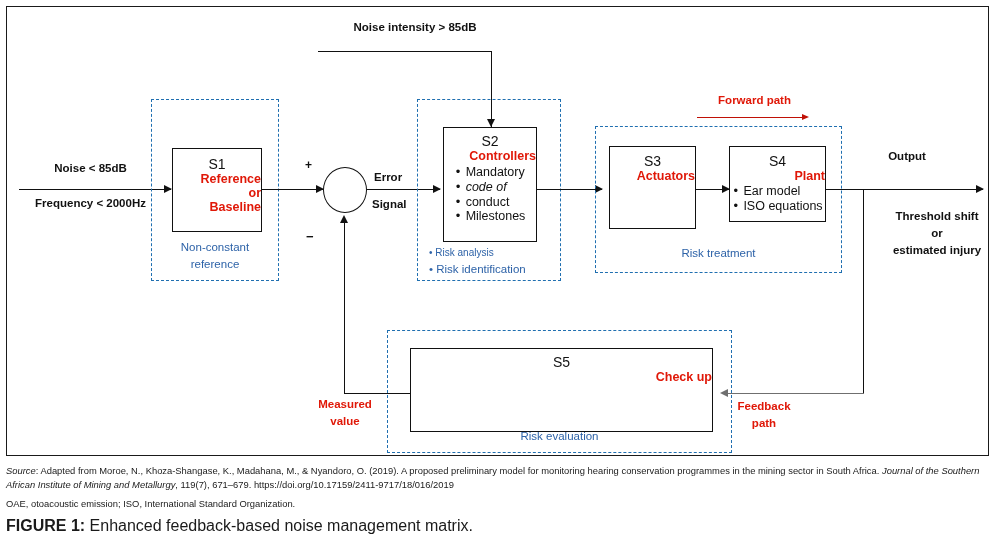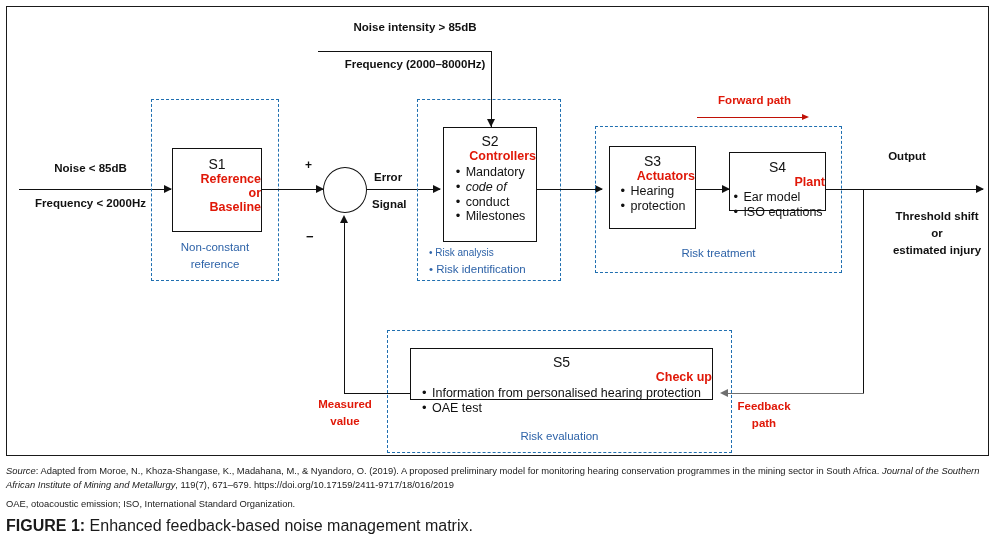--- a/index.html
+++ b/index.html
@@ -50,21 +50,20 @@
 </style>
 </head>
 <body>
 
 <div id="page">
 
   <div id="figure-frame">
 
     <div class="lbl bold ctr" style="left:298px;top:14px;width:220px;font-size:11.5px;color:#111;">Noise intensity &gt; 85dB</div>
     <div class="hline" style="left:311px;top:44px;width:174px;"></div>
-    <div class="lbl bold ctr" style="left:298px;top:51px;width:220px;font-size:11.5px;color:#111;">Frequency (2000–8000Hz)</div>
     <div class="vline" style="left:484px;top:44px;height:77px;"></div>
     <div class="ar-d" style="left:480px;top:112px;"></div>
 
     <div class="lbl bold ctr" style="left:6px;top:155px;width:155px;font-size:11.5px;color:#111;">Noise &lt; 85dB</div>
     <div class="hline" style="left:12px;top:182px;width:152px;"></div>
     <div class="ar-r" style="left:157px;top:178px;"></div>
     <div class="lbl bold ctr" style="left:2px;top:190px;width:163px;font-size:11.5px;color:#111;">Frequency &lt; 2000Hz</div>
 
     <div class="dashbox" style="left:144px;top:92px;width:128px;height:182px;"></div>
     <div class="solidbox" style="left:165px;top:141px;width:90px;height:84px;">
@@ -117,32 +116,26 @@
 
     <div class="lbl red ctr" style="left:675px;top:87px;width:145px;font-size:11.5px;">Forward path</div>
     <div class="hline red" style="left:690px;top:110px;width:108px;"></div>
     <div class="ar-r red" style="left:795px;top:107px;"></div>
 
     <div class="dashbox" style="left:588px;top:119px;width:247px;height:147px;"></div>
 
     <div class="solidbox" style="left:602px;top:139px;width:87px;height:83px;">
       <div class="bx-title" style="margin-top:6px;">S3</div>
       <div class="bx-sub">Actuators</div>
-      <div style="text-align:center;margin-top:1px;">
-        <ul class="bx-list ctrlist">
-          <li>Hearing</li>
-          <li style="padding-left:11px;">protection</li>
-        </ul>
-      </div>
     </div>
 
     <div class="hline" style="left:689px;top:182px;width:33px;"></div>
     <div class="ar-r" style="left:715px;top:178px;"></div>
 
-    <div class="solidbox" style="left:722px;top:145px;width:97px;height:59px;">
+    <div class="solidbox" style="left:722px;top:139px;width:97px;height:76px;">
       <div class="bx-title" style="margin-top:6px;">S4</div>
       <div class="bx-sub">Plant</div>
       <div style="text-align:center;margin-top:1px;">
         <ul class="bx-list ctrlist">
           <li>Ear model</li>
           <li>ISO equations</li>
         </ul>
       </div>
     </div>
 
@@ -155,27 +148,23 @@
     <div class="lbl bold ctr" style="left:868px;top:220px;width:124px;font-size:11.5px;color:#111;">or</div>
     <div class="lbl bold ctr" style="left:868px;top:237px;width:124px;font-size:11.5px;color:#111;">estimated injury</div>
 
     <div class="vline" style="left:856px;top:182px;height:204px;"></div>
     <div class="hline grey" style="left:720px;top:386px;width:137px;"></div>
     <div class="ar-l" style="left:713px;top:382px;"></div>
     <div class="lbl red ctr" style="left:715px;top:393px;width:84px;font-size:11.5px;">Feedback</div>
     <div class="lbl red ctr" style="left:715px;top:410px;width:84px;font-size:11.5px;">path</div>
 
     <div class="dashbox" style="left:380px;top:323px;width:345px;height:123px;"></div>
-    <div class="solidbox" style="left:403px;top:341px;width:303px;height:52px;">
+    <div class="solidbox" style="left:403px;top:341px;width:303px;height:84px;">
       <div class="bx-title" style="margin-top:5px;">S5</div>
       <div class="bx-sub">Check up</div>
-      <ul class="bx-list" style="margin-left:10px;margin-top:2px;">
-        <li>Information from personalised hearing protection</li>
-        <li>OAE test</li>
-      </ul>
     </div>
     <div class="lbl blue ctr" style="left:380px;top:423px;width:345px;font-size:11.5px;">Risk evaluation</div>
 
     <div class="hline" style="left:337px;top:386px;width:67px;"></div>
     <div class="lbl red ctr" style="left:297px;top:391px;width:82px;font-size:11.5px;">Measured</div>
     <div class="lbl red ctr" style="left:297px;top:408px;width:82px;font-size:11.5px;">value</div>
 
   </div>
 
   <div id="caption">

